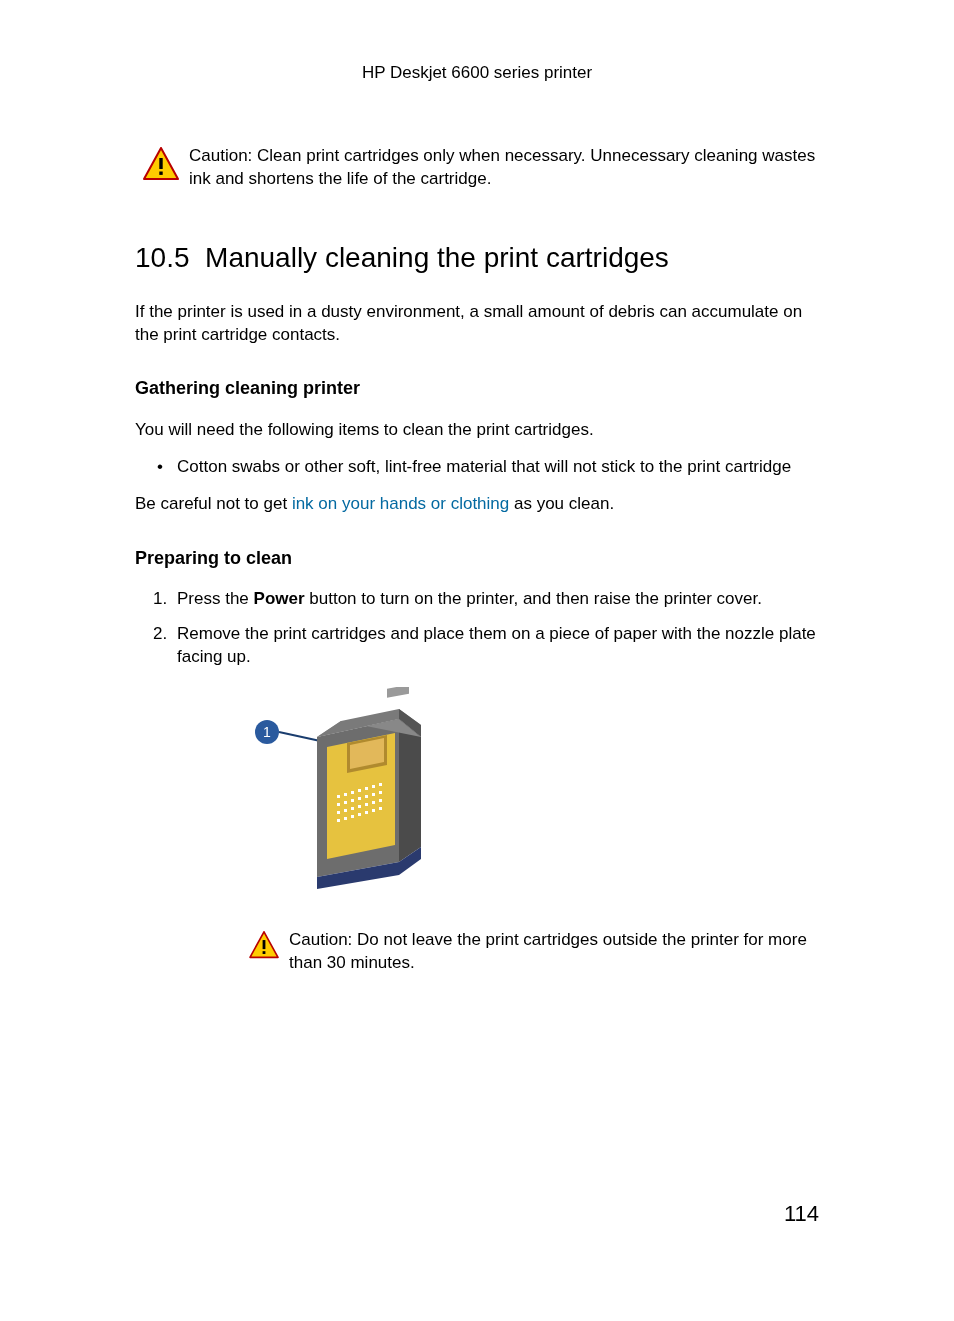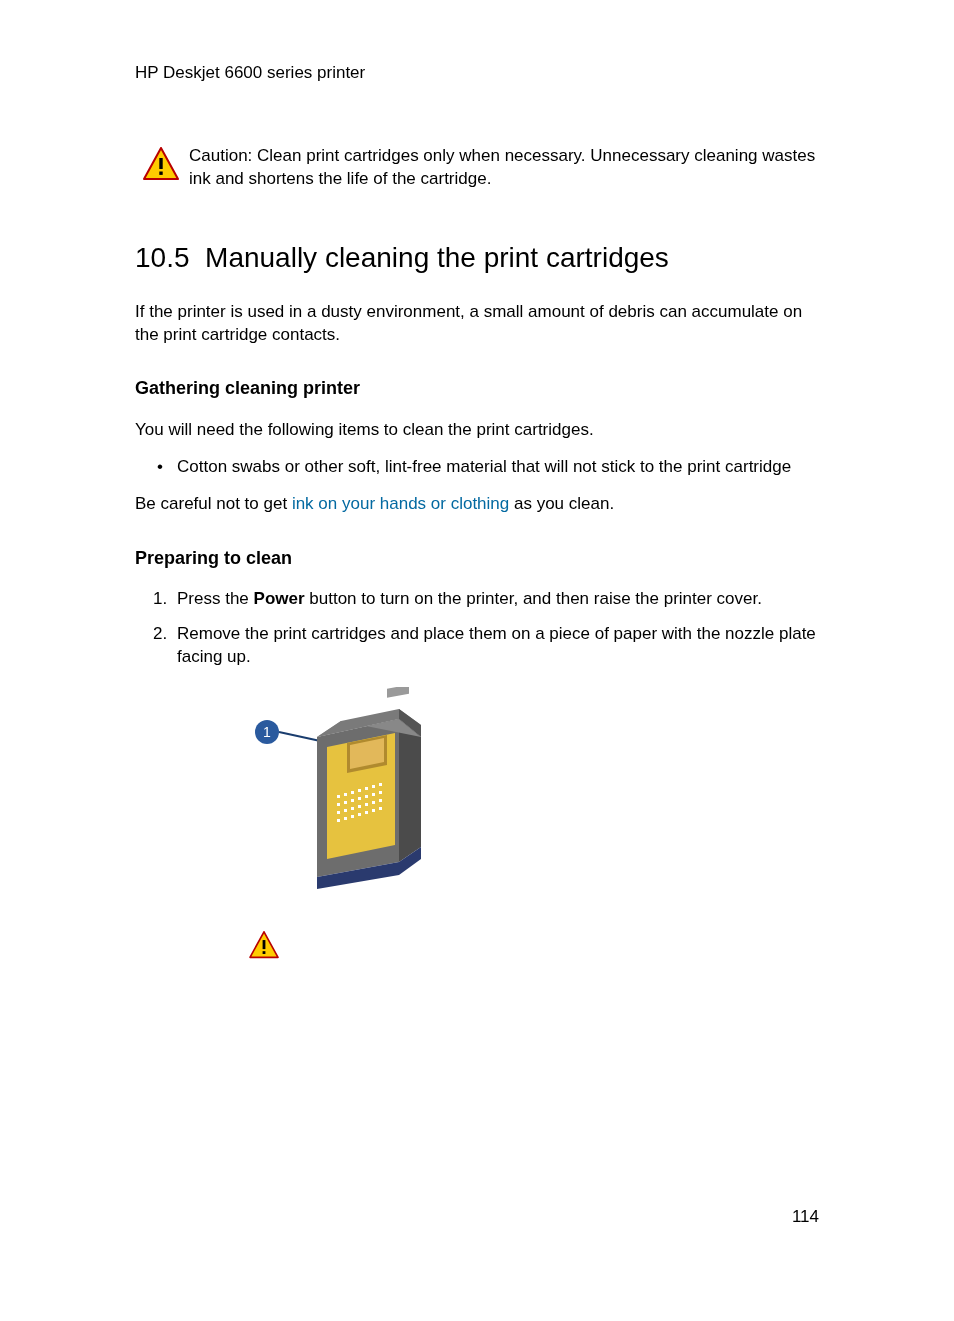--- a/index.html
+++ b/index.html
@@ -10,20 +10,21 @@
       width: 954px;
       height: 1321px;
       position: relative;
       padding: 62px 135px 0 135px;
       font-size: 17px;
       line-height: 1.35;
     }
     .header-title {
       font-size: 17px;
       margin-bottom: 60px;
+      text-align: center;
     }
     .caution-block-top {
       display: flex;
       align-items: flex-start;
       margin-bottom: 48px;
       padding-left: 8px;
     }
     .caution-block-inline {
       display: flex;
       align-items: flex-start;
@@ -100,21 +101,21 @@
     }
     .figure svg { display: block; }
     .figure-caption {
       padding-left: 72px;
       margin-top: 8px;
     }
     .page-number {
       position: absolute;
       bottom: 92px;
       right: 135px;
-      font-size: 17px;
+      font-size: 22px;
     }
   </style>
 </head>
 <body>
 
 <div class="header-title">HP Deskjet 6600 series printer</div>
 
 <div class="caution-block-top">
   <span class="caution-icon">
     <svg width="36" height="34" viewBox="0 0 36 34">
@@ -219,17 +220,20 @@
 
 
     <div class="caution-block-inline">
       <span class="caution-icon">
         <svg width="30" height="28" viewBox="0 0 36 34">
           <polygon points="18,1 35,32 1,32" fill="#ffcc00" stroke="#b80000" stroke-width="2" stroke-linejoin="round"></polygon>
           <rect x="16.3" y="11" width="3.4" height="11" fill="#000"></rect>
           <rect x="16.3" y="24.5" width="3.4" height="3.4" fill="#000"></rect>
         </svg>
       </span>
+      <div class="caution-text">
+        <span>Caution:</span><span> Do not leave the print cartridges outside the printer for more than 30 minutes.</span>
+      </div>
     </div>
   </li>
 </ol>
 
 <div class="page-number">114</div>
 
 </body></html>

